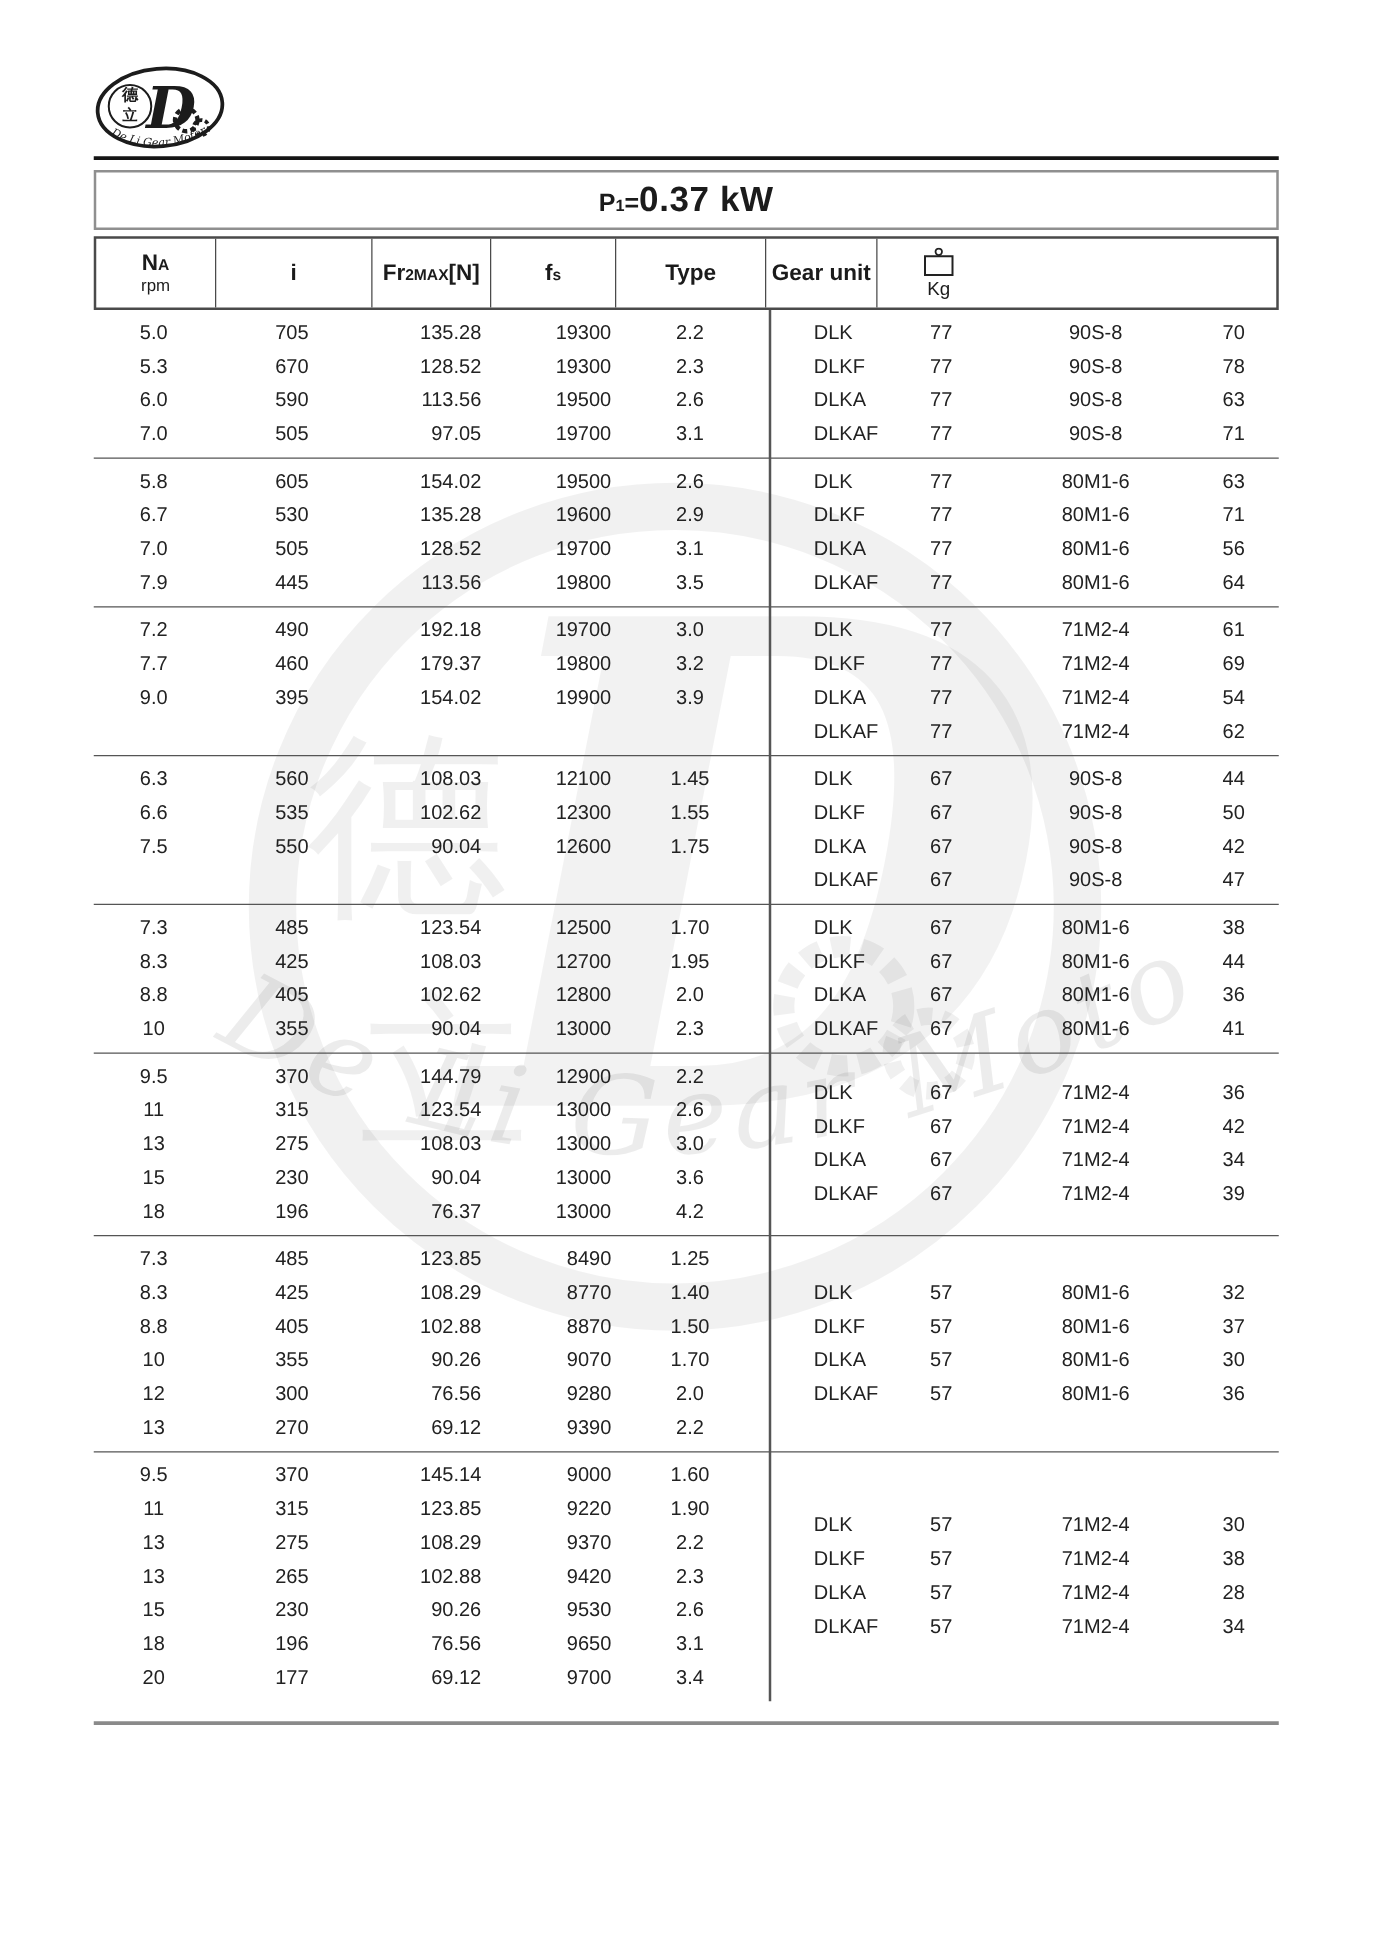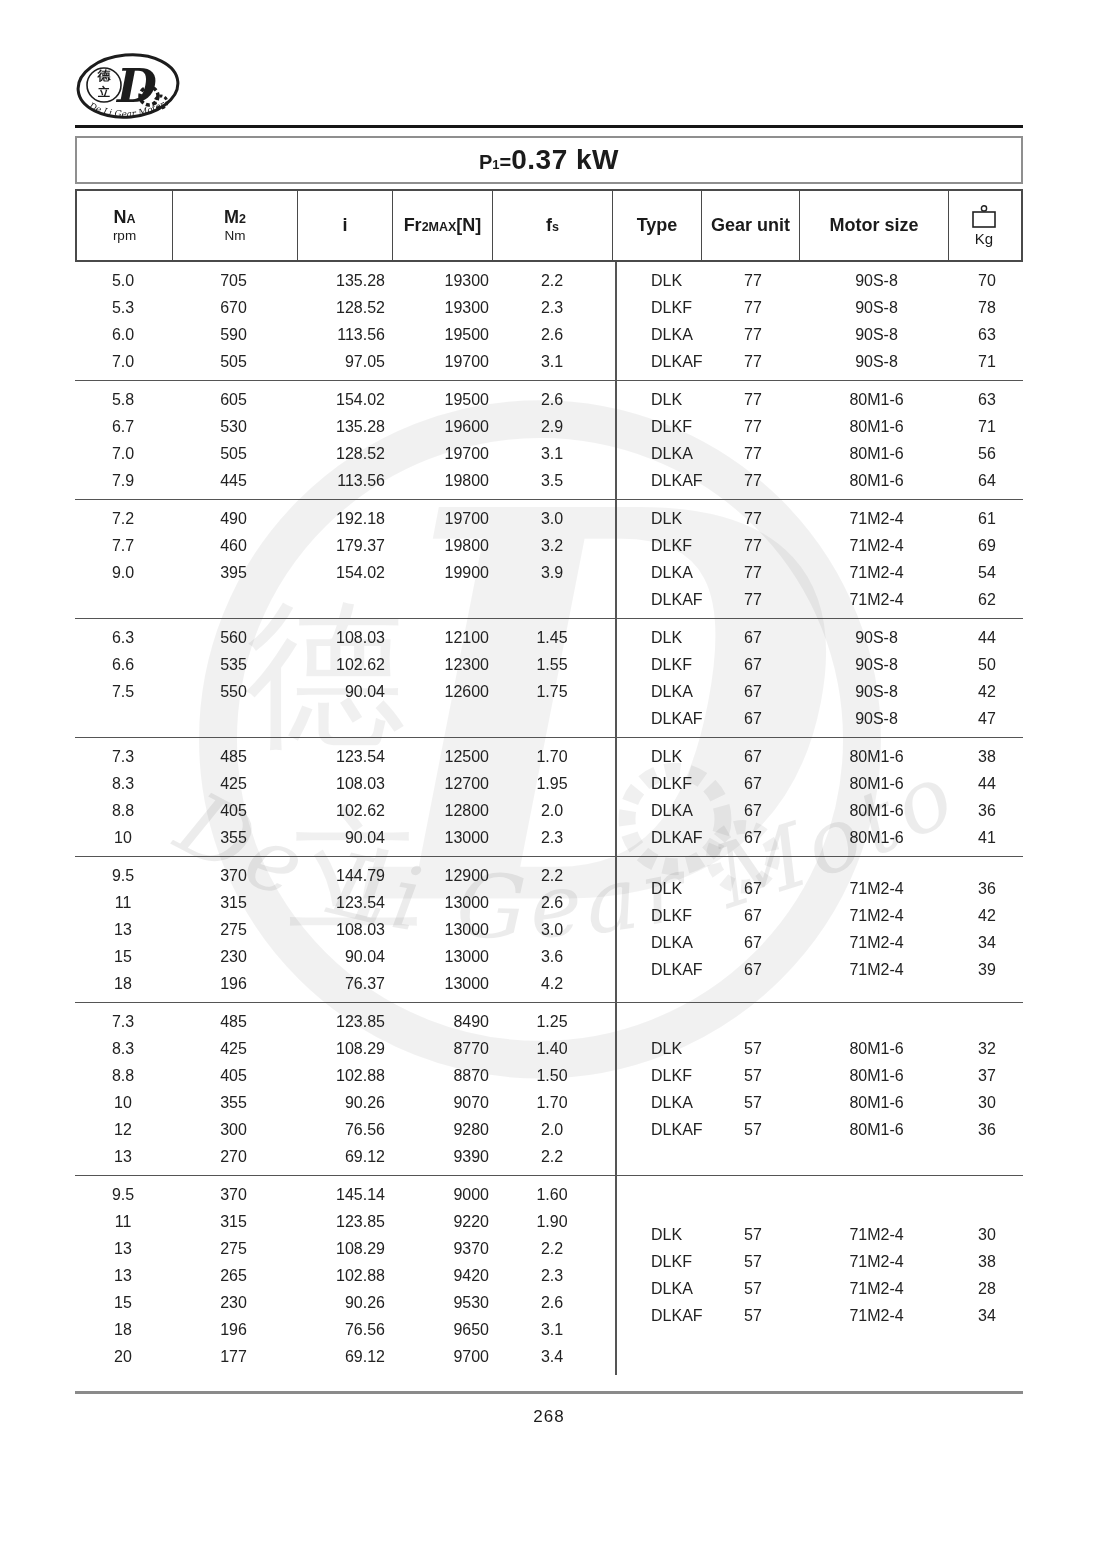--- a/index.html
+++ b/index.html
@@ -29,21 +29,21 @@
   
   .power-box { margin-top:8px; height:48px; border:2px solid #8f8f8f;
                display:flex; align-items:center; justify-content:center; background:#fff; }
   .power-box .pw { display:flex; align-items:baseline; }
   .power-p  { font-weight:bold; font-size:20px; }
   .power-sub{ font-weight:bold; font-size:13px; }
   .power-eq { font-weight:bold; font-size:20px; }
   .power-val{ font-weight:bold; font-size:28px; letter-spacing:0.5px; }
 
   
-  .thead { margin-top:5px; height:73px; border:2px solid #4a4a4a;
+  .thead { margin-top:5px; height:59px; border:2px solid #4a4a4a;
            display:grid; grid-template-columns:96px 125px 95px 100px 120px 89px 98px 149px 70px; }
   .th { border-right:1.5px solid #4a4a4a; display:flex; flex-direction:column;
         align-items:center; justify-content:center; }
   .th:last-child { border-right:none;align-items:center; }
   .th .main { font-size:18px; font-weight:bold; line-height:1.05; }
   .hsub { font-size:12.5px; font-weight:bold; }
   .th .unit { font-size:13.5px; line-height:1.05; margin-top:2px; }
   .kg-ic { display:block; margin:0 auto; }
 
   
@@ -103,40 +103,33 @@
           <span class="power-val">0.37 kW</span>
       </span>
     </div>
 
     <div class="thead">
       <div class="th">
         <span class="main"><span>N</span><span class="hsub">A</span></span>
         <span class="unit">rpm</span>
       </div>
       <div class="th">
-        <span class="main"><span>M</span><span class="hsub">2</span></span>
-        <span class="unit">Nm</span>
-      </div>
-      <div class="th">
         <span class="main">i</span>
       </div>
       <div class="th">
         <span class="main"><span>Fr</span><span class="hsub">2MAX</span><span>[N]</span></span>
       </div>
       <div class="th">
         <span class="main"><span>f</span><span class="hsub">s</span></span>
       </div>
       <div class="th">
         <span class="main">Type</span>
       </div>
       <div class="th">
         <span class="main">Gear unit</span>
-      </div>
-      <div class="th">
-        <span class="main">Motor size</span>
       </div>
       <div class="th">
         <svg class="kg-ic" width="30" height="24" viewBox="0 0 30 24">
           <circle cx="15" cy="3.4" r="2.6" fill="none" stroke="#222" stroke-width="1.4"></circle>
           <rect x="4" y="7" width="22" height="15" fill="none" stroke="#222" stroke-width="1.6"></rect>
         </svg>
         <span class="unit" style="font-size:15px;">Kg</span>
       </div>
     </div>
 
@@ -507,16 +500,15 @@
             <div class="cell c-kg">28</div>
             <div class="cell c-type">DLKAF</div>
             <div class="cell c-gear">57</div>
             <div class="cell c-motor">71M2-4</div>
             <div class="cell c-kg">34</div>
           </div>
         </div>
       </div>
 
     <div class="footer-rule"></div>
-    <div class="page-num">268</div>
 
   </div>
 </div>
 
 </body></html>

